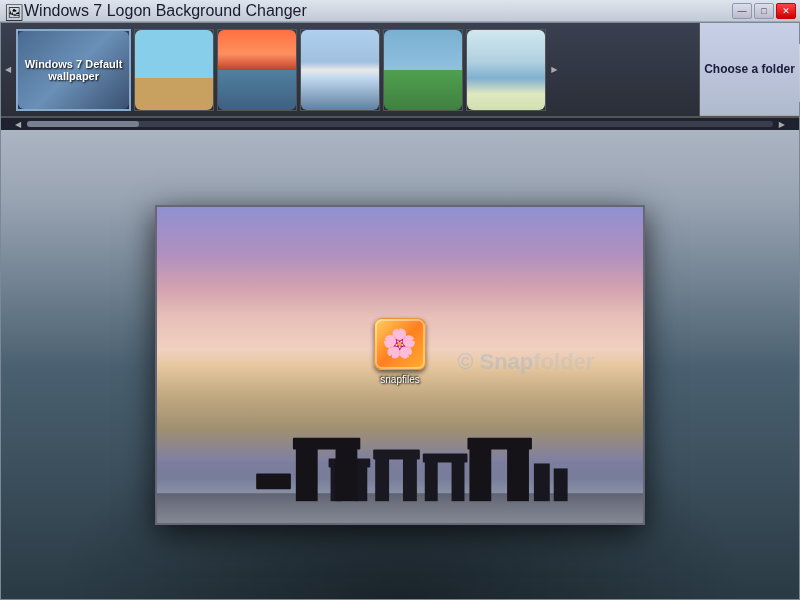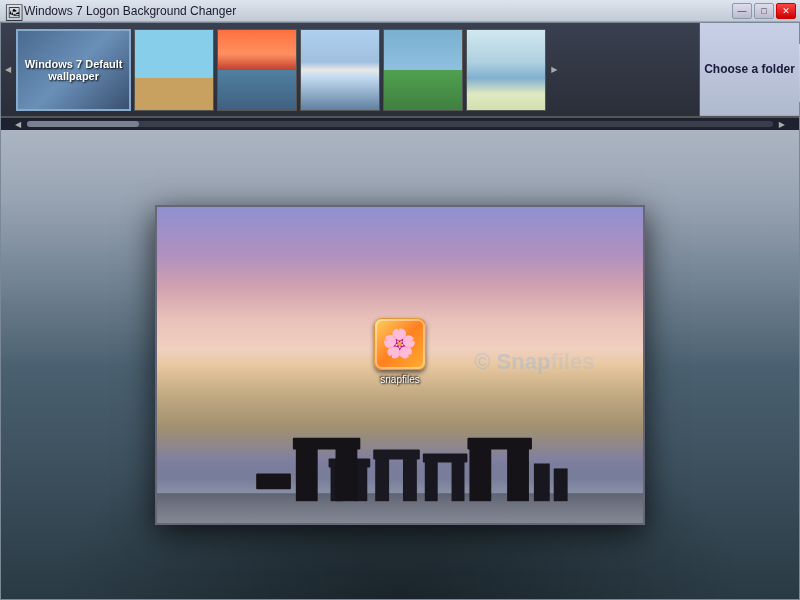--- a/index.html
+++ b/index.html
@@ -20,21 +20,21 @@
       border-bottom: 1px solid #a0aab4;
       padding: 0 4px;
       user-select: none;
     }
     #titlebar-icon {
       width: 16px;
       height: 16px;
       margin-right: 4px;
     }
     #titlebar-title {
-      font-size: 12px;
+      font-size: 16px;
       color: #1a1a2e;
       flex: 1;
     }
     #titlebar-controls {
       display: flex;
       gap: 2px;
     }
     .title-btn {
       width: 20px;
       height: 16px;
@@ -105,20 +105,21 @@
       text-align: center;
       font-weight: bold;
       text-shadow: 1px 1px 2px #000;
       padding: 4px;
     }
 
     
     .thumb-img {
       width: 100%;
       height: 100%;
+      border-radius: 6px;
     }
 
     .thumb-elephant {
       background: linear-gradient(180deg, #87ceeb 0%, #87ceeb 60%, #c8a060 60%, #c8a060 100%);
     }
     .thumb-sunset-water {
       background: linear-gradient(180deg, #ff7040 0%, #ff9060 30%, #c04030 50%, #5080a0 50%, #406080 100%);
     }
     .thumb-mountains {
       background: linear-gradient(180deg, #b0d0f0 0%, #a0c0e0 40%, #e8e8e8 50%, #c0d8f0 60%, #6080a0 100%);
@@ -390,21 +391,21 @@
     <span class="scroll-arrow">▶</span>
   </div>
 
   <div id="content-area">
 
     <div id="floor-reflection"></div>
 
     <div id="preview-window">
       <div id="preview-bg">
 
-        <div id="watermark">© Snap<span style="opacity:0.6">files</span></div>
+        <div id="watermark">© Snap<span style="opacity:0.6">folder</span></div>
 
         <div id="ground-mist"></div>
 
         <svg style="position:absolute;bottom:0;left:0;width:100%;height:130px;" viewBox="0 0 490 130" xmlns="http://www.w3.org/2000/svg" preserveAspectRatio="xMidYMax meet">
 
           <rect x="0" y="100" width="490" height="30" fill="#1a1820" opacity="0.5"></rect>
 
           <rect x="0" y="85" width="490" height="45" fill="url(#mist)" opacity="0.4"></rect>
           <defs>
             <linearGradient id="mist" x1="0" y1="0" x2="0" y2="1">

